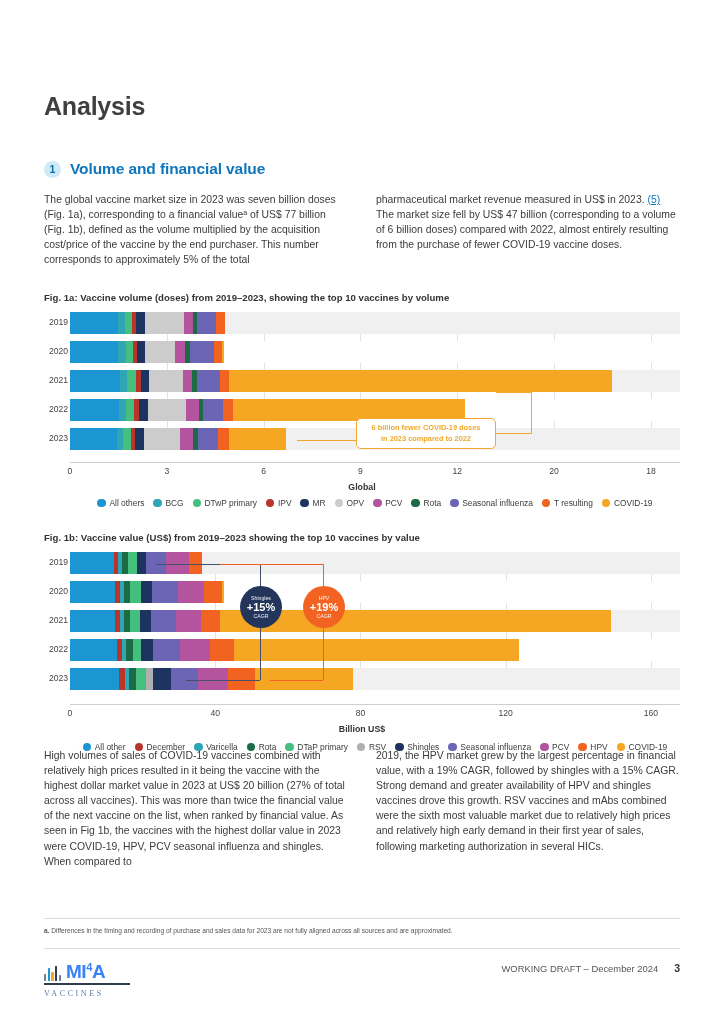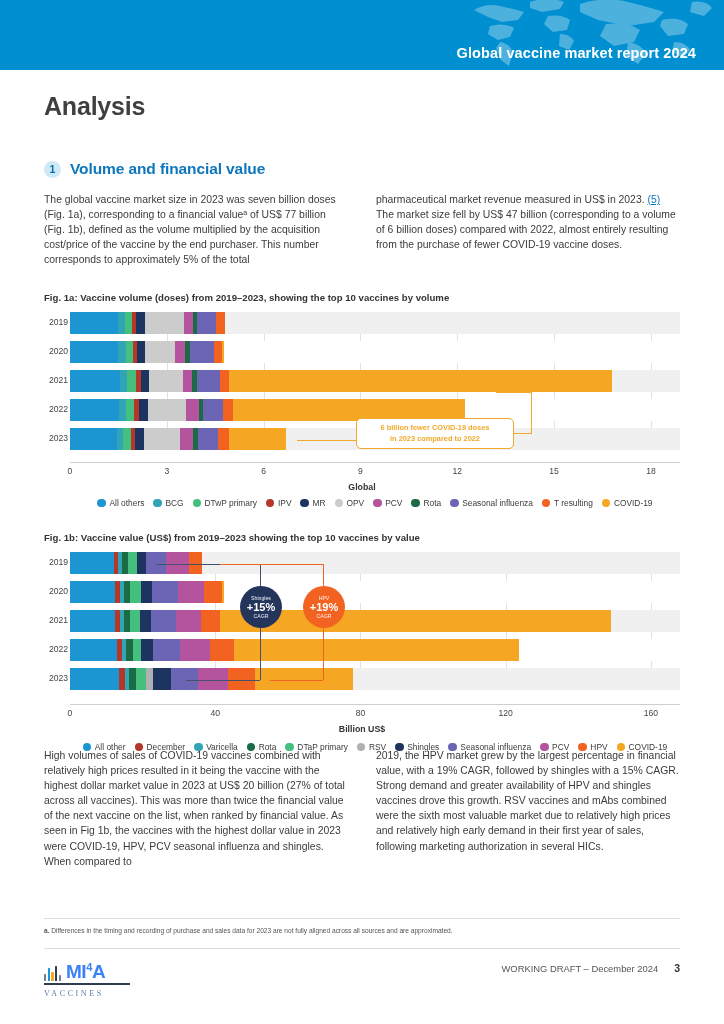--- a/index.html
+++ b/index.html
@@ -185,39 +185,20 @@
     display: flex; align-items: baseline; gap: 16px;
     font-size: 9.4px; color: #555;
   }
   .page-num { font-size: 10.5px; font-weight: bold; color: #333; }
 </style>
 </head>
 <body>
 
 <div class="page">
 
-  <div class="header-band">
-    <svg class="header-map" viewBox="0 0 260 78">
-      <g fill="#ffffff">
-        <path d="M18 16 q12-7 26-4 t24 6 l-6 8 -16 2 -14-5 -14-7z"></path>
-        <path d="M34 32 q14-4 24 2 l-4 9 -12 3 -10-6z"></path>
-        <path d="M44 48 q10 2 13 10 l-4 14 -8-6 -5-12z"></path>
-        <path d="M74 8 q18-6 34 0 l-4 7 -18 3 -12-4z"></path>
-        <path d="M92 22 q14-2 22 4 l-3 10 -14 2 -9-8z"></path>
-        <path d="M104 40 q10 0 14 7 l-5 9 -10-4z"></path>
-        <path d="M124 10 q24-8 48-2 t36 10 l-10 10 -26 4 -30-6 -18-8z"></path>
-        <path d="M150 30 q22-2 34 6 l-6 12 -20 4 -14-10z"></path>
-        <path d="M172 48 q14 2 18 12 l-8 10 -12-8z"></path>
-        <path d="M206 26 q16-4 26 4 l-4 10 -16 2 -8-10z"></path>
-        <path d="M218 48 q12 0 16 8 l-7 8 -11-6z"></path>
-        <path d="M236 8 q14-2 20 6 l-8 8 -14-4z"></path>
-      </g>
-    </svg>
-    <div class="header-title">Global vaccine market report 2024</div>
-  </div>
 
   <div class="page-title">Analysis</div>
 
   <div class="section-head">
     <span class="section-num">1</span>
     <span class="section-title">Volume and financial value</span>
   </div>
 
   <div class="cols intro">
     <div class="col">
@@ -309,36 +290,36 @@
             <div class="seg" title="IPV: 0.12" style="width: 3.87302px; background: rgb(182, 54, 42);"></div>
             <div class="seg" title="MR: 0.27" style="width: 8.71429px; background: rgb(29, 52, 97);"></div>
             <div class="seg" title="OPV: 1.14" style="width: 36.7937px; background: rgb(204, 204, 204);"></div>
             <div class="seg" title="PCV: 0.38" style="width: 12.2646px; background: rgb(180, 84, 159);"></div>
             <div class="seg" title="Rota: 0.17" style="width: 5.48677px; background: rgb(27, 107, 69);"></div>
             <div class="seg" title="Seasonal influenza: 0.63" style="width: 20.3333px; background: rgb(108, 100, 181);"></div>
             <div class="seg" title="T containing: 0.33" style="width: 10.6508px; background: rgb(242, 99, 34);"></div>
             <div class="seg" title="COVID-19: 1.75" style="width: 56.4815px; background: rgb(245, 166, 35);"></div>
           </div>
         </div>
-        <div class="callout" style="left: 312px; top: 106px; width: 158px;">
+        <div class="callout" style="left: 312px; top: 106px; width: 140px;">
           <div>6 billion fewer COVID-19 doses</div>
           <div>in 2023 compared to 2022</div>
         </div>
         <div class="leader" style="left: 452px; top: 80px; width: 36px; height: 1px; background: rgb(240, 169, 43); border-width: 0px;"></div>
         <div class="leader" style="left: 487px; top: 80px; width: 1px; height: 42px; background: rgb(240, 169, 43); border-width: 0px;"></div>
         <div class="leader" style="left: 452px; top: 121px; width: 36px; height: 1px; background: rgb(240, 169, 43); border-width: 0px;"></div>
         <div class="leader" style="left: 253px; top: 128px; width: 59px; height: 1px; background: rgb(240, 169, 43); border-width: 0px;"></div>
       </div>
     <div class="axis" id="fig1a-axis" style="top:150px;height:22px;">
         <div class="tick" style="left: 0px;">0</div>
         <div class="tick" style="left: 96.8254px;">3</div>
         <div class="tick" style="left: 193.651px;">6</div>
         <div class="tick" style="left: 290.476px;">9</div>
         <div class="tick" style="left: 387.302px;">12</div>
-        <div class="tick" style="left: 484.127px;">15</div>
+        <div class="tick" style="left: 484.127px;">20</div>
         <div class="tick" style="left: 580.952px;">18</div>
       </div>
     <div class="axis-name" style="position:absolute;top:170px;">Global</div>
     <div class="legend" id="fig1a-legend" style="top:186px;">
         <div class="legend-item">
           <span class="legend-dot" style="background: rgb(27, 150, 211);"></span>
           <span class="legend-label">All others</span>
         </div>
         <div class="legend-item">
           <span class="legend-dot" style="background: rgb(47, 165, 181);"></span>

